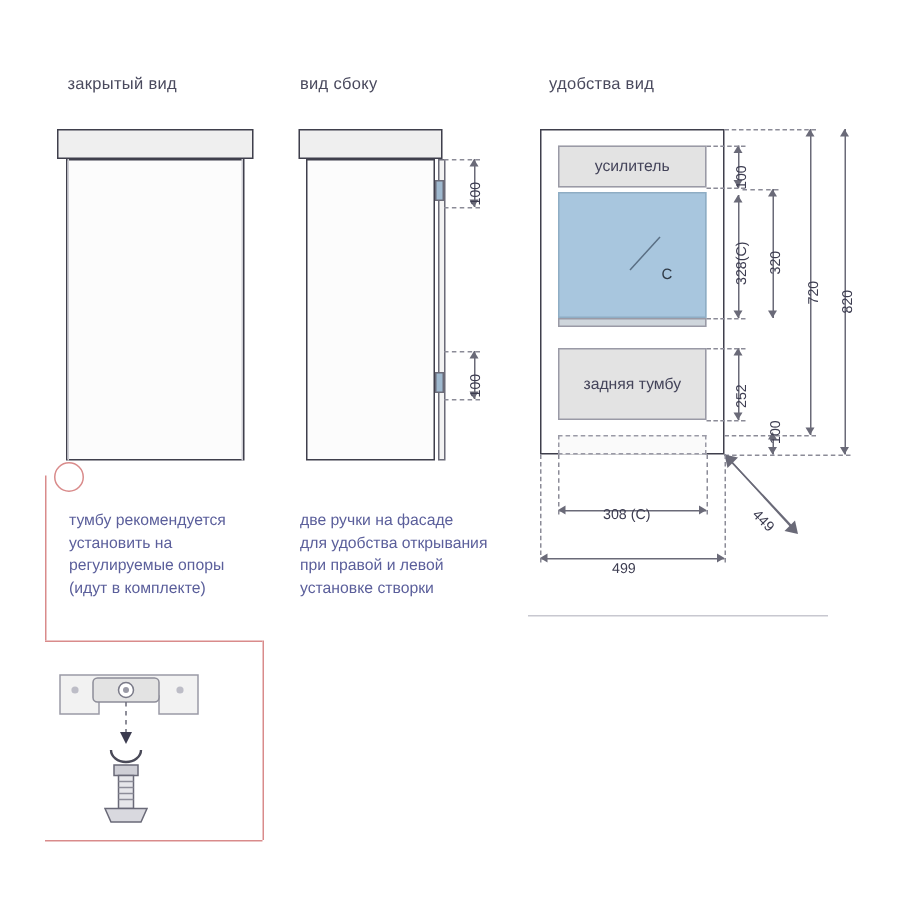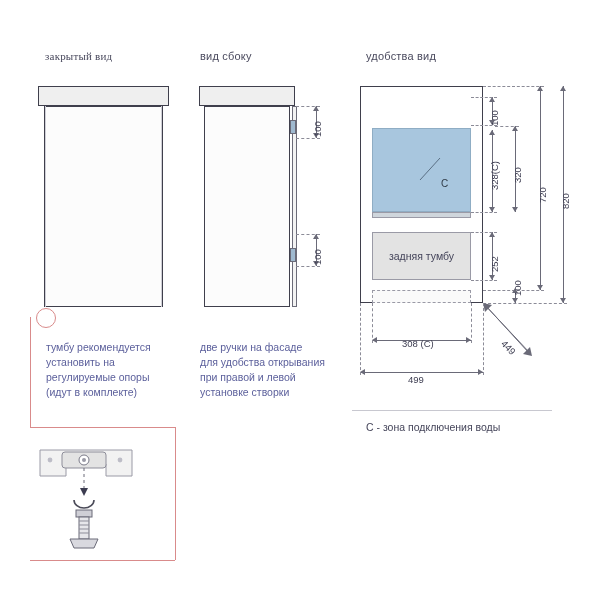--- a/index.html
+++ b/index.html
@@ -55,21 +55,21 @@
 
   
   .foot-g{position:absolute;}
   svg{display:block;overflow:visible;}
 </style>
 </head>
 <body>
 
 <div class="sheet">
 
-  <div class="ttl" style="left:45px;top:50px;font-family:Liberation Serif, serif;">закрытый вид</div>
+  <div class="ttl" style="left:45px;top:50px;">закрытый вид</div>
   <div class="ttl" style="left:200px;top:50px;">вид сбоку</div>
   <div class="ttl" style="left:366px;top:50px;">удобства вид</div>
 
   <div class="box outline" style="left:38px;top:86px;width:131px;height:20px;background:#efefef;"></div>
   <div class="box outline" style="left:44px;top:106px;width:119px;height:201px;background:#fcfcfc;"></div>
 
   <div class="dline v1" style="left:45px;top:106px;height:201px;background:#cfcfd6;"></div>
   <div class="dline v1" style="left:161px;top:106px;height:201px;background:#cfcfd6;"></div>
 
   <div class="box outline" style="left:199px;top:86px;width:96px;height:20px;background:#efefef;"></div>
@@ -89,20 +89,23 @@
 
   <div class="dline v1" style="left:316px;top:234px;height:32px;"></div>
   <div class="arrowU" style="left:313px;top:234px;"></div>
   <div class="arrowD" style="left:313px;top:261px;"></div>
   <div class="dash" style="left:296px;top:234px;width:24px;"></div>
   <div class="dash" style="left:296px;top:266px;width:24px;"></div>
   <div class="dimtxt rot" style="left:312px;top:265px;">100</div>
 
   <div class="box outline" style="left:360px;top:86px;width:123px;height:217px;background:#ffffff;"></div>
 
+  <div class="box" style="left:372px;top:97px;width:99px;height:28px;background:#e3e3e3;border:1px solid #9a9aa6;">
+    <div class="lbl-center" style="top:7px;left:0;">усилитель</div>
+  </div>
 
   <div class="box" style="left:372px;top:128px;width:99px;height:84px;background:#a8c6de;border:1px solid #8fadc4;"></div>
 
   <svg style="position:absolute;left:372px;top:128px;" width="100" height="86">
     <line x1="68" y1="30" x2="48" y2="52" stroke="#5a6f84" stroke-width="1"></line>
   </svg>
   <div class="dimtxt" style="left:441px;top:178px;font-size:10px;color:#2f3a46;">C</div>
 
   <div class="box" style="left:372px;top:212px;width:99px;height:6px;background:#cfd6dc;border:1px solid #9a9aa6;"></div>
 
@@ -185,21 +188,20 @@
   <div class="dline h1" style="left:352px;top:410px;width:200px;background:#c8c8d0;"></div>
 
   <div class="note" style="left:46px;top:340px;width:160px;">тумбу рекомендуется
 установить на
 регулируемые опоры
 (идут в комплекте)</div>
   <div class="note" style="left:200px;top:340px;width:160px;">две ручки на фасаде
 для удобства открывания
 при правой и левой
 установке створки</div>
-  <div class="note" style="left:366px;top:420px;width:200px;color:#45455a;">C - зона подключения воды</div>
 
   <div class="redcirc" style="left:36px;top:308px;width:18px;height:18px;"></div>
   <div class="redvline" style="left:30px;top:317px;height:110px;"></div>
   <div class="redline" style="left:30px;top:427px;width:145px;"></div>
 
   <svg class="foot-g" style="left:36px;top:440px;" width="160" height="120">
 
     <path d="M4,36 L4,10 L96,10 L96,36 L70,36 L70,24 L30,24 L30,36 Z" fill="#f2f2f2" stroke="#9a9aa6" stroke-width="1"></path>
     <rect x="26" y="12" width="44" height="16" rx="3" fill="#e3e3e3" stroke="#8d8d99" stroke-width="1"></rect>
     <circle cx="48" cy="20" r="5" fill="#ffffff" stroke="#7a7a88" stroke-width="1"></circle>

